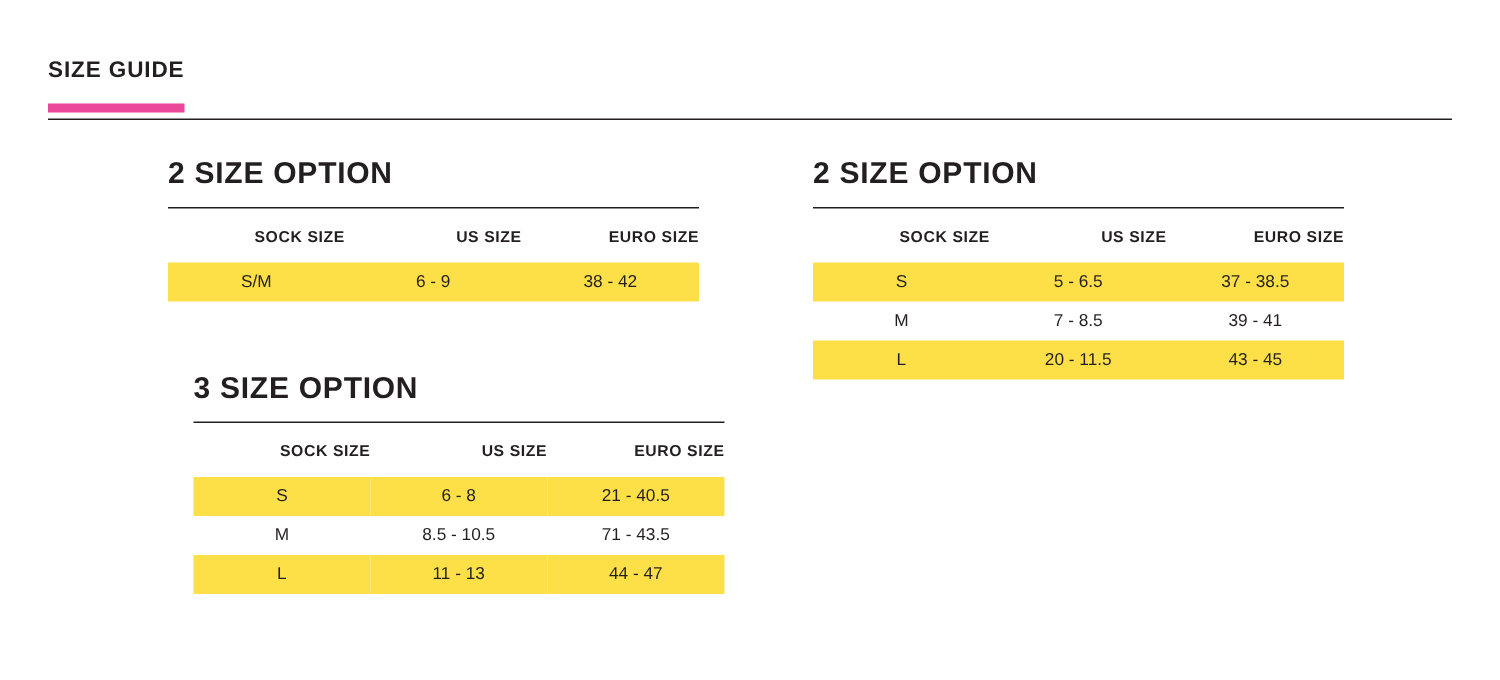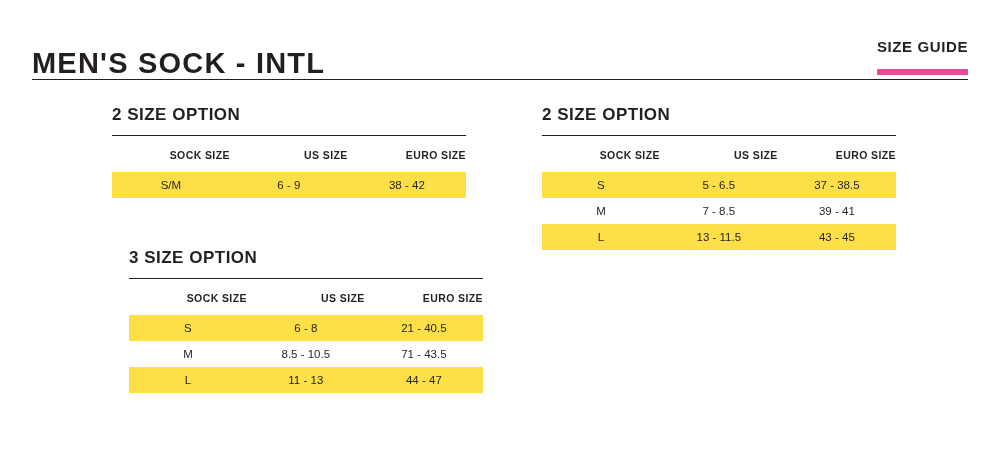--- a/index.html
+++ b/index.html
@@ -56,21 +56,21 @@
   }
   
   .section {
     position: absolute;
   }
   .sec-2 { left: 112px; top: 106px; width: 354px; }
   .sec-3 { left: 129px; top: 249px; width: 354px; }
   .sec-4 { left: 542px; top: 106px; width: 354px; }
 
   .sec-title {
-    font-size: 17px;
+    font-size: 20px;
     font-weight: bold;
     letter-spacing: 0.5px;
     line-height: 1;
     margin: 0 0 12px 0;
     white-space: nowrap;
   }
   .sec-rule {
     width: 100%;
     height: 1px;
     background: #231f20;
@@ -104,21 +104,20 @@
   table.size-table col.c1 { width: 33.3%; }
   table.size-table col.c2 { width: 33.3%; }
   table.size-table col.c3 { width: 33.4%; }
 </style>
 </head>
 <body>
 
 <div class="page">
 
   <div class="header">
-    <div class="doc-title">MEN'S SOCK - INTL</div>
     <div class="guide-label">SIZE GUIDE</div>
   </div>
   <div class="header-rule"></div>
 
   <div class="section sec-2">
     <div class="sec-title">2 SIZE OPTION</div>
     <div class="sec-rule"></div>
     <table class="size-table">
       <colgroup>
           <col class="c1">
@@ -200,20 +199,20 @@
           <td>5 - 6.5</td>
           <td>37 - 38.5</td>
         </tr>
         <tr>
           <td>M</td>
           <td>7 - 8.5</td>
           <td>39 - 41</td>
         </tr>
         <tr class="shaded">
           <td>L</td>
-          <td>13 - 11.5</td>
+          <td>20 - 11.5</td>
           <td>43 - 45</td>
         </tr>
       </tbody>
     </table>
   </div>
 
 </div>
 
 </body></html>

